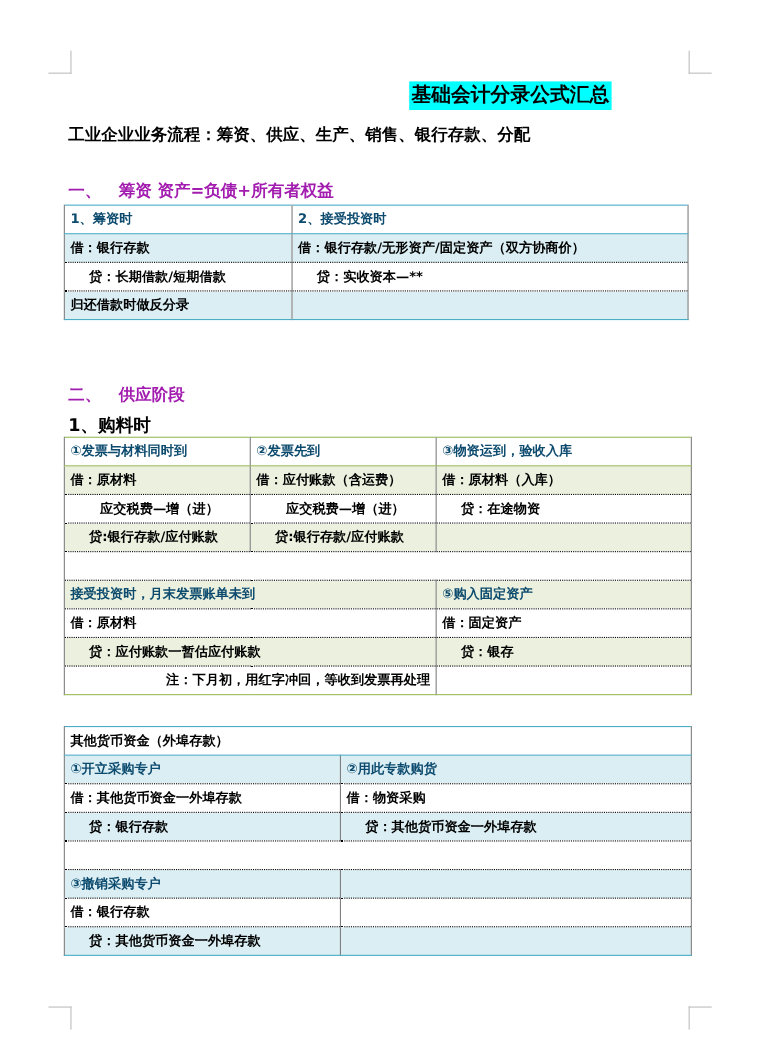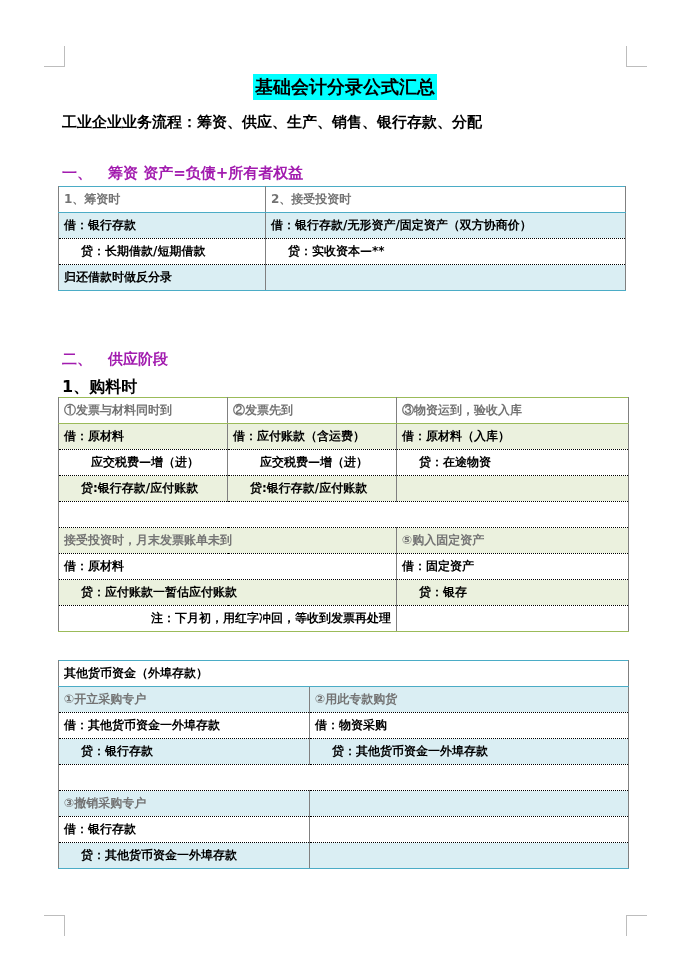--- a/index.html
+++ b/index.html
@@ -4,45 +4,45 @@
 <style>
   html, body { margin:0; padding:0; background:#ffffff; }
   body { width:690px; height:956px; position:relative; overflow:hidden;
          font-family:"DejaVu Sans", "Liberation Sans", sans-serif; color:#000; }
   .corner { position:absolute; width:20px; height:20px; border-color:#bdbdbd; border-style:solid; border-width:0; }
   .c-tl { left:44px; top:46px; border-right-width:1px; border-bottom-width:1px; }
   .c-tr { left:626px; top:46px; border-left-width:1px; border-bottom-width:1px; }
   .c-bl { left:44px; top:915px; border-right-width:1px; border-top-width:1px; }
   .c-br { left:626px; top:915px; border-left-width:1px; border-top-width:1px; }
 
-  .title-wrap { position:absolute; top:74px; left:0; width:690px; text-align:center; }
+  .title-wrap { position:absolute; top:74px; left:0; width:556px; text-align:right; }
   .title { display:inline-block; background:#00ffff; font-size:18px; font-weight:bold; padding:1px 2px; line-height:24px; }
   .subtitle { position:absolute; top:113px; left:62px; font-size:15px; font-weight:bold; }
 
   .section-h { position:absolute; left:62px; font-size:15px; font-weight:bold; color:#a21caf; }
   .section-h .num { display:inline-block; width:46px; }
   .sub-h { position:absolute; left:62px; font-size:16px; font-weight:bold;text-align:right; }
 
   table { position:absolute; border-collapse:collapse; table-layout:fixed; font-size:12px; font-weight:bold; }
   td { height:25px; padding:0 5px; white-space:nowrap; overflow:hidden; vertical-align:middle; }
-  .hdr { color:#737373; }
+  .hdr { color:#0c4a6e; }
   .ind1 { padding-left:22px; }
   .ind2 { padding-left:32px; }
 
   
   #t1 { left:58px; top:186px; width:568px; border:1.5px solid #4bacc6; }
   #t1 td { border-left:1px solid #808080; border-right:1px solid #808080; border-bottom:1px dotted #000; }
   #t1 tr:first-child td { border-bottom:1px solid #4bacc6; }
   #t1 tr:last-child td { border-bottom:1.5px solid #4bacc6; }
   .blue { background:#daeef3; }
 
   
   #t2 { left:58px; top:397px; width:571px; border:1.5px solid #9bbb59; }
   #t2 td { border-left:1px solid #808080; border-right:1px solid #808080; border-bottom:1px dotted #000; }
-  #t2 tr:first-child td { border-bottom:1px solid #9bbb59;font-family:Liberation Mono, monospace; }
+  #t2 tr:first-child td { border-bottom:1px solid #9bbb59; }
   #t2 tr:last-child td { border-bottom:1.5px solid #9bbb59;text-align:right; }
   .green { background:#ebf1de; }
 
   
   #t3 { left:58px; top:660px; width:571px; border:1.5px solid #4bacc6;padding-left:12px; }
   #t3 td { border-left:1px solid #808080; border-right:1px solid #808080; border-bottom:1px dotted #000; }
   #t3 tr:first-child td { border-bottom:1px solid #4bacc6; }
   #t3 tr:last-child td { border-bottom:1.5px solid #4bacc6; }
 </style>
 </head>

